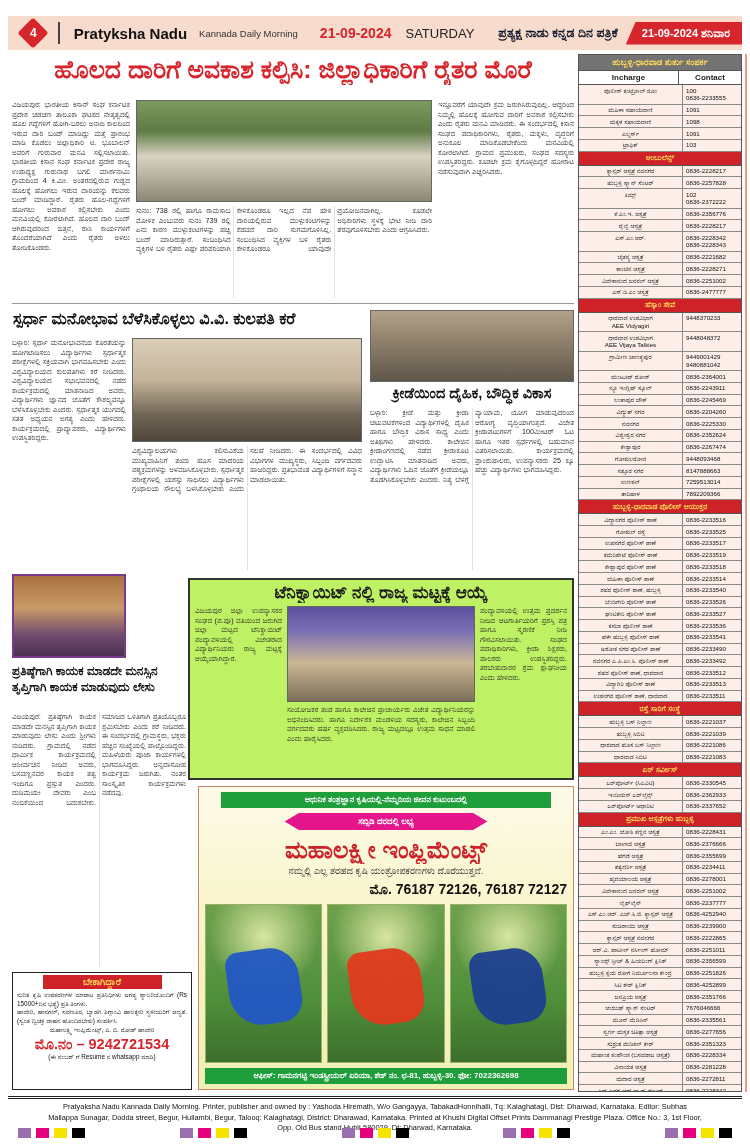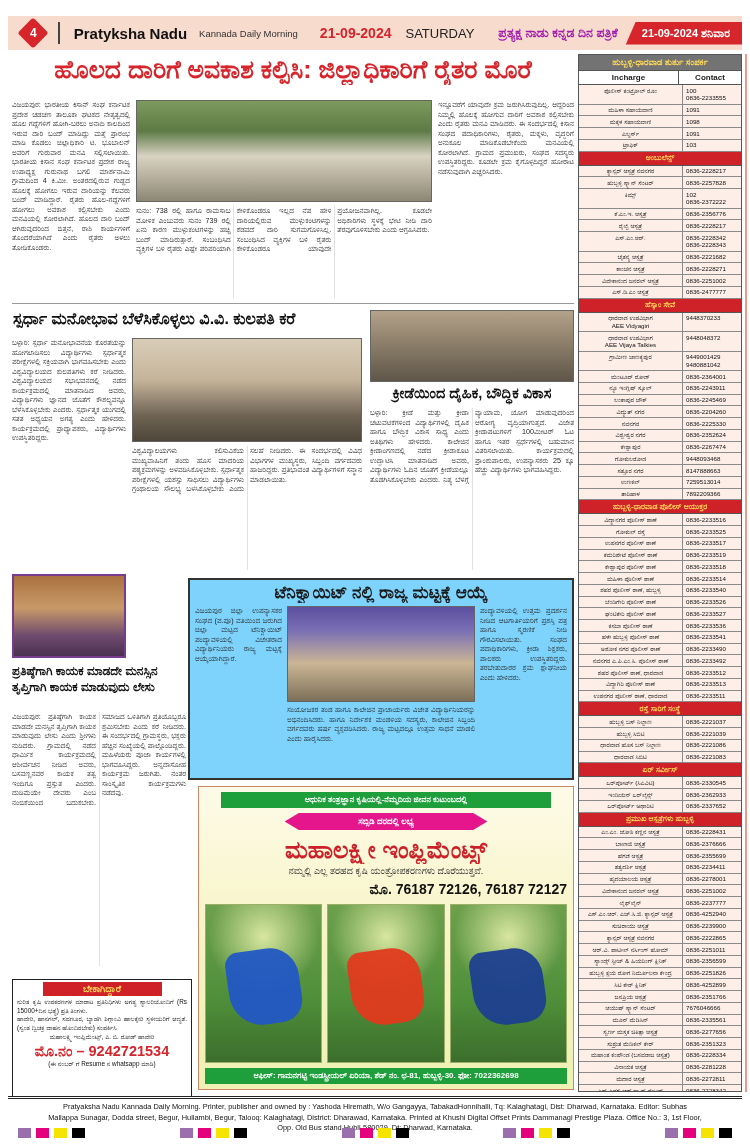--- a/index.html
+++ b/index.html
@@ -9,21 +9,21 @@
   .masthead{position:absolute;left:8px;top:16px;width:734px;height:34px;background:#f7dbcd;
             display:flex;align-items:center;gap:8px;padding:0 0 0 14px;box-sizing:border-box;}
   .logo-diamond{width:22px;height:22px;background:#d6252b;transform:rotate(45deg);
                 display:flex;align-items:center;justify-content:center;border-radius:3px;flex:0 0 auto;}
   .logo-diamond span{transform:rotate(-45deg);color:#fff;font-weight:bold;font-size:12px;}
   .mast-sep{width:2px;height:22px;background:#444;margin:0 6px;}
   .mast-title{font-weight:bold;font-size:15px;color:#111;white-space:nowrap;}
   .mast-sub{font-size:9.5px;color:#333;margin-left:4px;white-space:nowrap;}
   .mast-date{color:#d6252b;font-weight:bold;font-size:14px;margin-left:14px;white-space:nowrap;}
   .mast-day{font-size:13px;color:#222;margin-left:6px;white-space:nowrap;}
-  .mast-kn{font-weight:bold;font-size:12.5px;color:#a21caf;margin-left:16px;white-space:nowrap;}
+  .mast-kn{font-weight:bold;font-size:12.5px;color:#0f172a;margin-left:16px;white-space:nowrap;}
   .mast-datebox{margin-left:auto;background:#d6252b;color:#fff;font-weight:bold;font-size:11px;
                 padding:5px 12px 5px 16px;clip-path:polygon(10px 0,100% 0,100% 100%,0 100%);white-space:nowrap;}
   
   .main{position:absolute;left:12px;top:54px;width:562px;height:1038px;}
   .sidebar{position:absolute;left:578px;top:54px;width:164px;height:1038px;border:1px solid #555;
            box-sizing:border-box;overflow:hidden;background:#fff;}
   .edge{position:absolute;top:54px;right:3px;width:2px;height:1038px;background:#e98;}
   
   .h1{position:absolute;left:0;top:0;width:562px;font-size:25px;line-height:1.25;font-weight:bold;
       color:#d6252b;text-align:center;white-space:nowrap;overflow:hidden;}
@@ -33,25 +33,25 @@
   .abs{position:absolute;box-sizing:border-box;}
   .photo{border:1px solid #666;box-sizing:border-box;}
   .ph1{background:linear-gradient(180deg,#7d9a5e 0%,#5d7a45 30%,#d8d2c2 55%,#b9b2a0 75%,#8c8674 100%);}
   .ph2{background:linear-gradient(180deg,#d9cdb8 0%,#c5b49a 40%,#6f6454 75%,#4e463a 100%);}
   .ph3{background:linear-gradient(180deg,#b4a28a 0%,#8d7f6a 45%,#5f564a 100%);}
   .ph4{background:linear-gradient(180deg,#5b4f9e 0%,#7a6fb5 25%,#cbb694 60%,#7c6f58 100%);}
   .ph5{background:linear-gradient(180deg,#a9713f 0%,#c89a68 40%,#6e4a6e 75%,#4a3050 100%);border:2px solid #7a3b8f;}
   .h2{font-weight:bold;color:#111;}
   .divider{position:absolute;left:0;width:562px;border-top:1px solid #999;}
   
-  .art4{border:2px solid #333;padding:3px 5px;background:#7dd3fc;}
+  .art4{border:2px solid #333;padding:3px 5px;background:#bef264;}
   .art4 .head{font-size:17px;font-weight:bold;text-align:center;white-space:nowrap;overflow:hidden;}
   .art4-row{display:flex;gap:5px;margin-top:3px;}
   
-  .wanted{border:1.5px solid #222;padding:2px 4px;box-sizing:border-box;background:#fff;margin-top:7px;}
+  .wanted{border:1.5px solid #222;padding:2px 4px;box-sizing:border-box;background:#fff;}
   .wanted .wh{background:#cf2128;color:#ffd957;font-weight:bold;font-size:9.5px;text-align:center;
               width:70%;margin:0 auto 2px;padding:1px 0;}
   .wanted .wb{font-size:6.4px;line-height:1.35;text-align:justify;color:#111;}
   .wanted .wphone{font-size:14.5px;font-weight:bold;color:#d6252b;text-align:center;margin-top:2px;white-space:nowrap;}
   .wanted .wnote{font-size:6.4px;text-align:center;color:#111;}
   
   .ad{border:1px solid #c86;background:linear-gradient(180deg,#fdfbe8 0%,#f7f3c2 55%,#eef0b4 100%);
       box-sizing:border-box;padding:5px 6px;display:flex;flex-direction:column;}
   .ad-pill{background:#1f9e3c;color:#fff;font-size:8px;font-weight:bold;text-align:center;
            border-radius:0;padding:3px 6px;width:88%;margin:0 auto;white-space:nowrap;overflow:hidden;}

